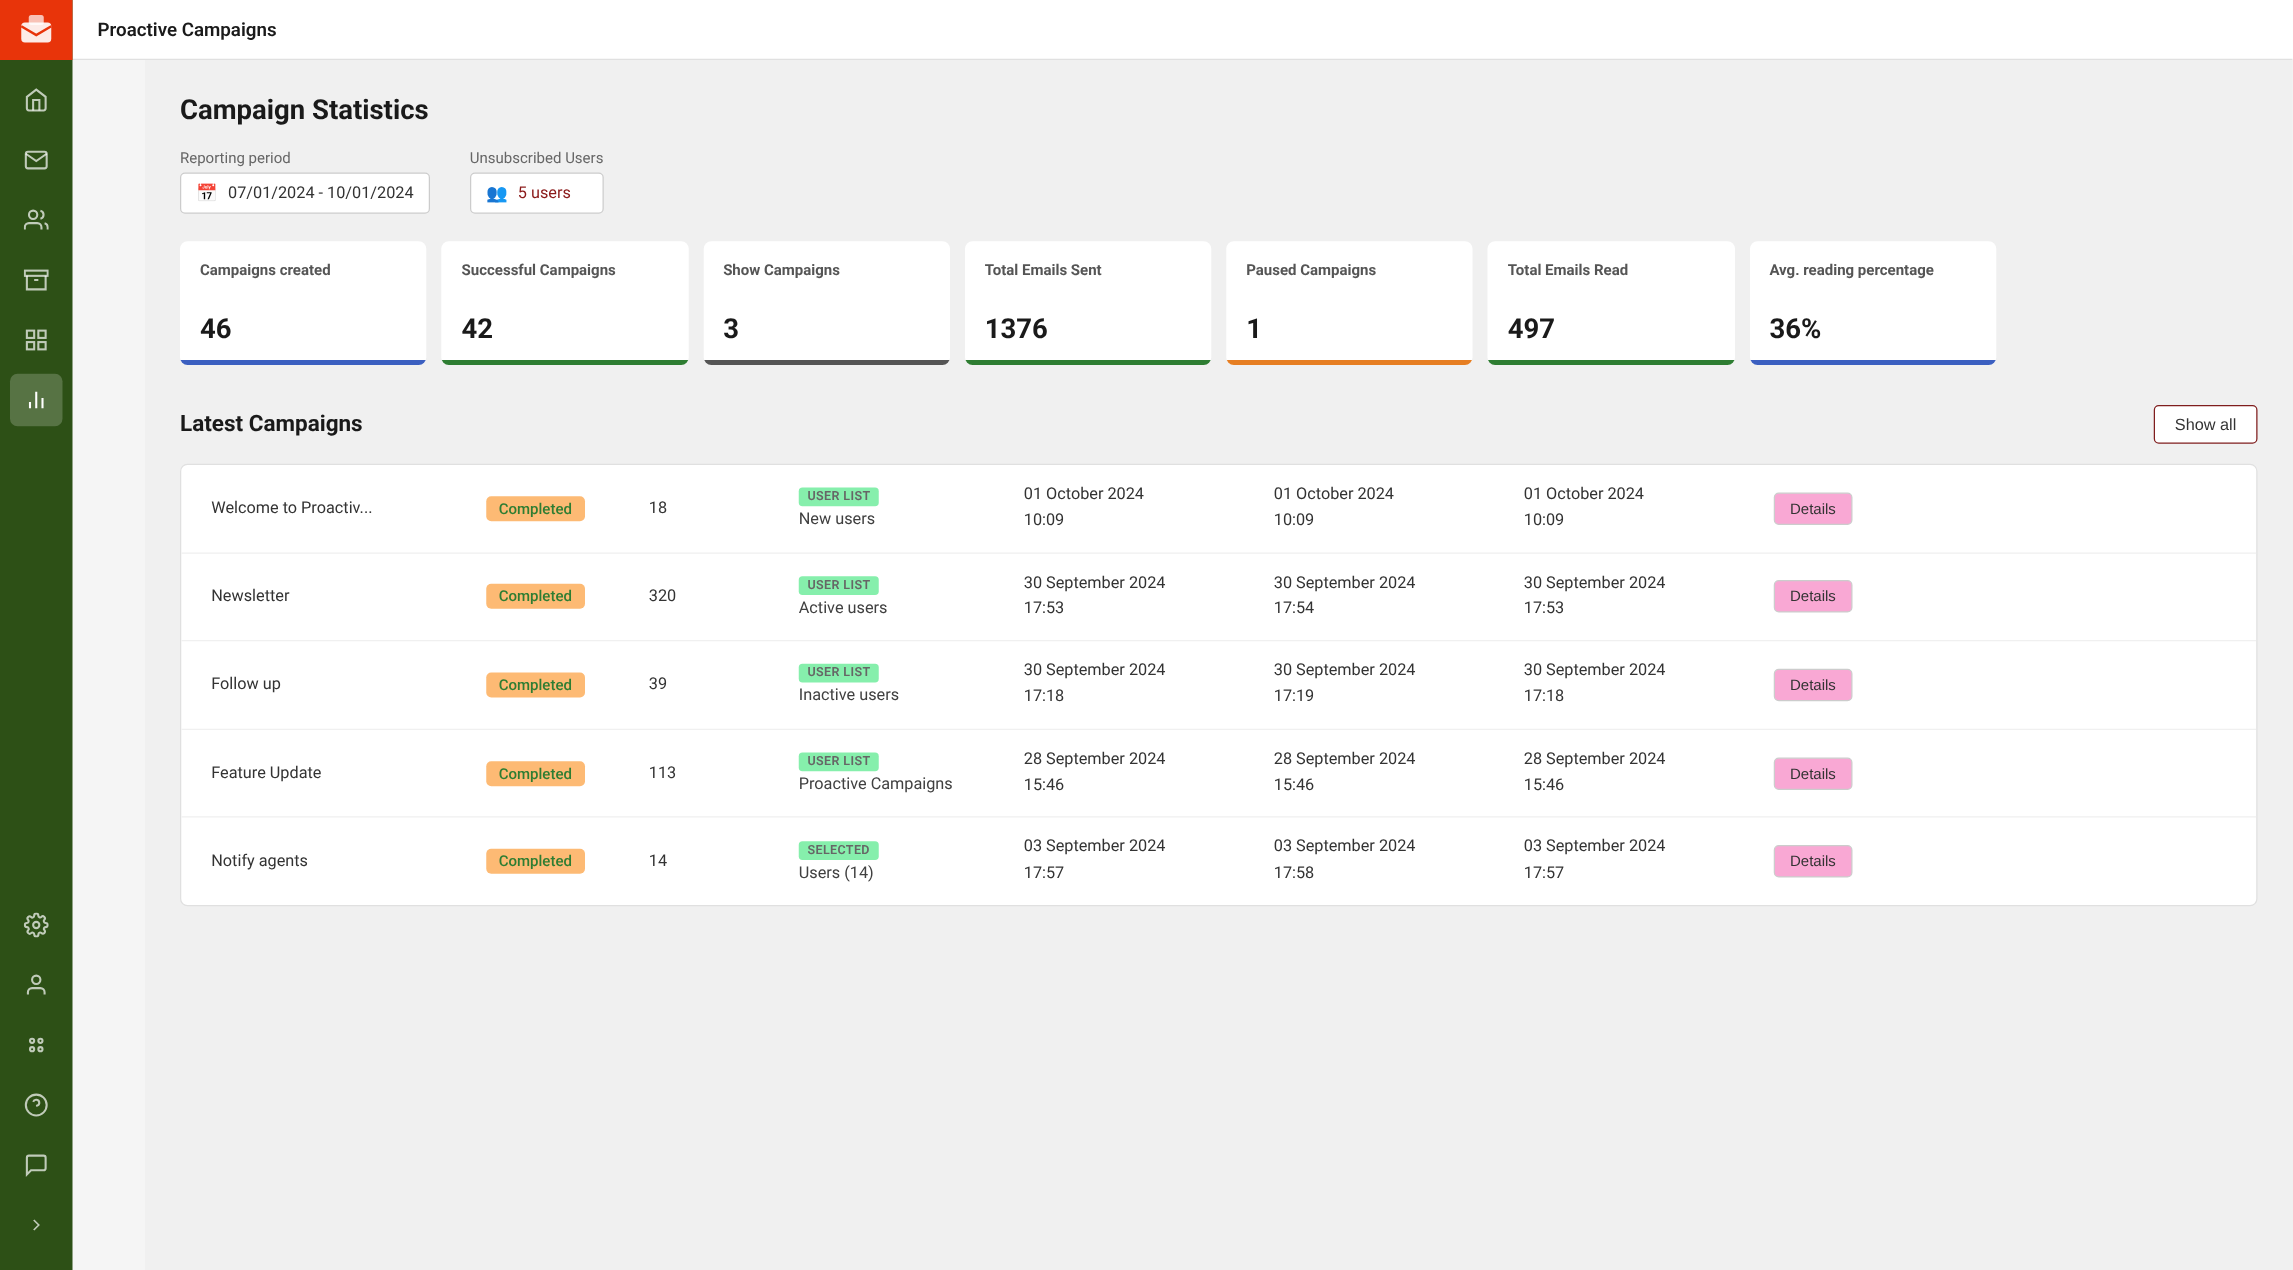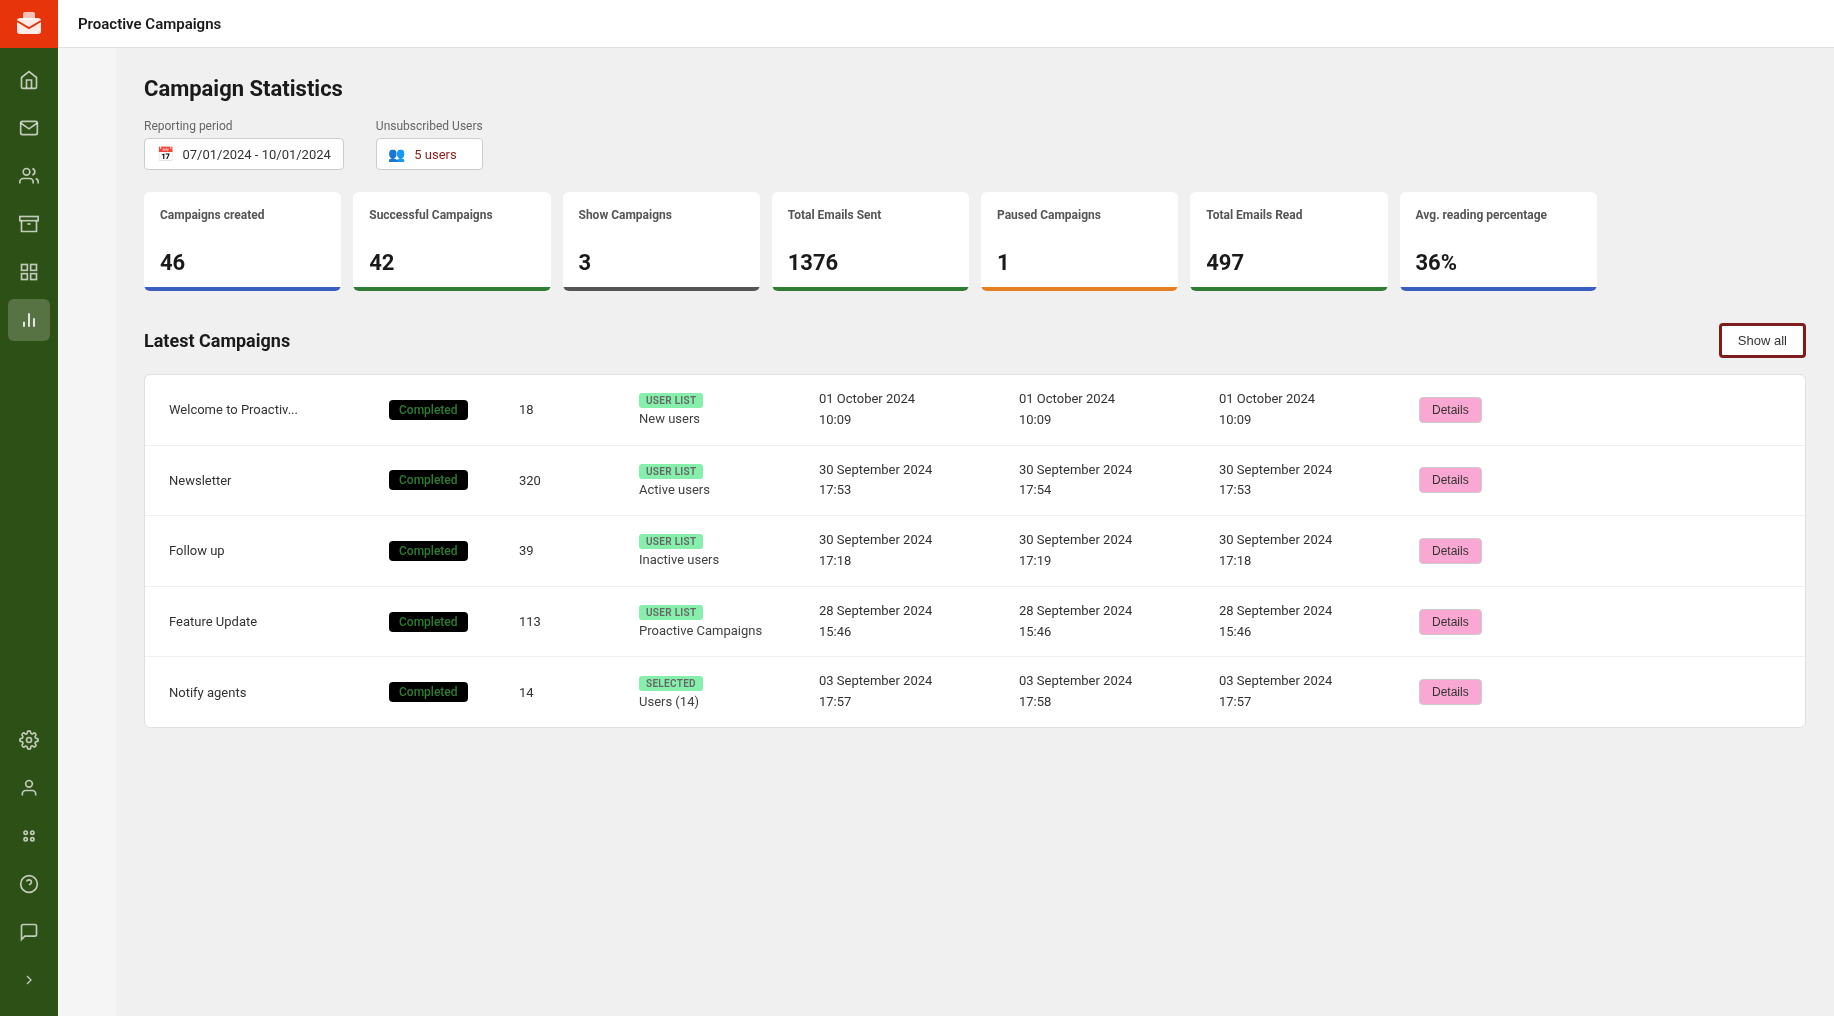--- a/index.html
+++ b/index.html
@@ -146,21 +146,21 @@
       align-items: center;
       justify-content: space-between;
       margin-bottom: 16px;
     }
     .section-title {
       font-size: 18px;
       font-weight: 700;
       color: #1a1a1a;
     }
     .show-all-btn {
-      border: 3px solid #7f1d1d;
+      border: 1px solid #7f1d1d;
       background: white;
       border-radius: 4px;
       padding: 7px 16px;
       font-size: 13px;
       cursor: pointer;
       color: #333;
     }
 
     
     .campaigns-table {
@@ -195,21 +195,21 @@
       font-size: 13px;
       color: #333;
     }
     .status-badge {
       display: inline-block;
       padding: 3px 10px;
       border-radius: 4px;
       font-size: 12px;
       font-weight: 500;
     }
-    .status-completed { background: #000000; color: #2e7d32; }
+    .status-completed { background: #fdba74; color: #2e7d32; }
     .list-name-container { display: flex; flex-direction: column; gap: 3px; }
     .list-type-badge {
       display: inline-block;
       padding: 2px 7px;
       border-radius: 3px;
       font-size: 10px;
       font-weight: 600;
       background: #86efac;
       color: #666;
       letter-spacing: 0.3px;

